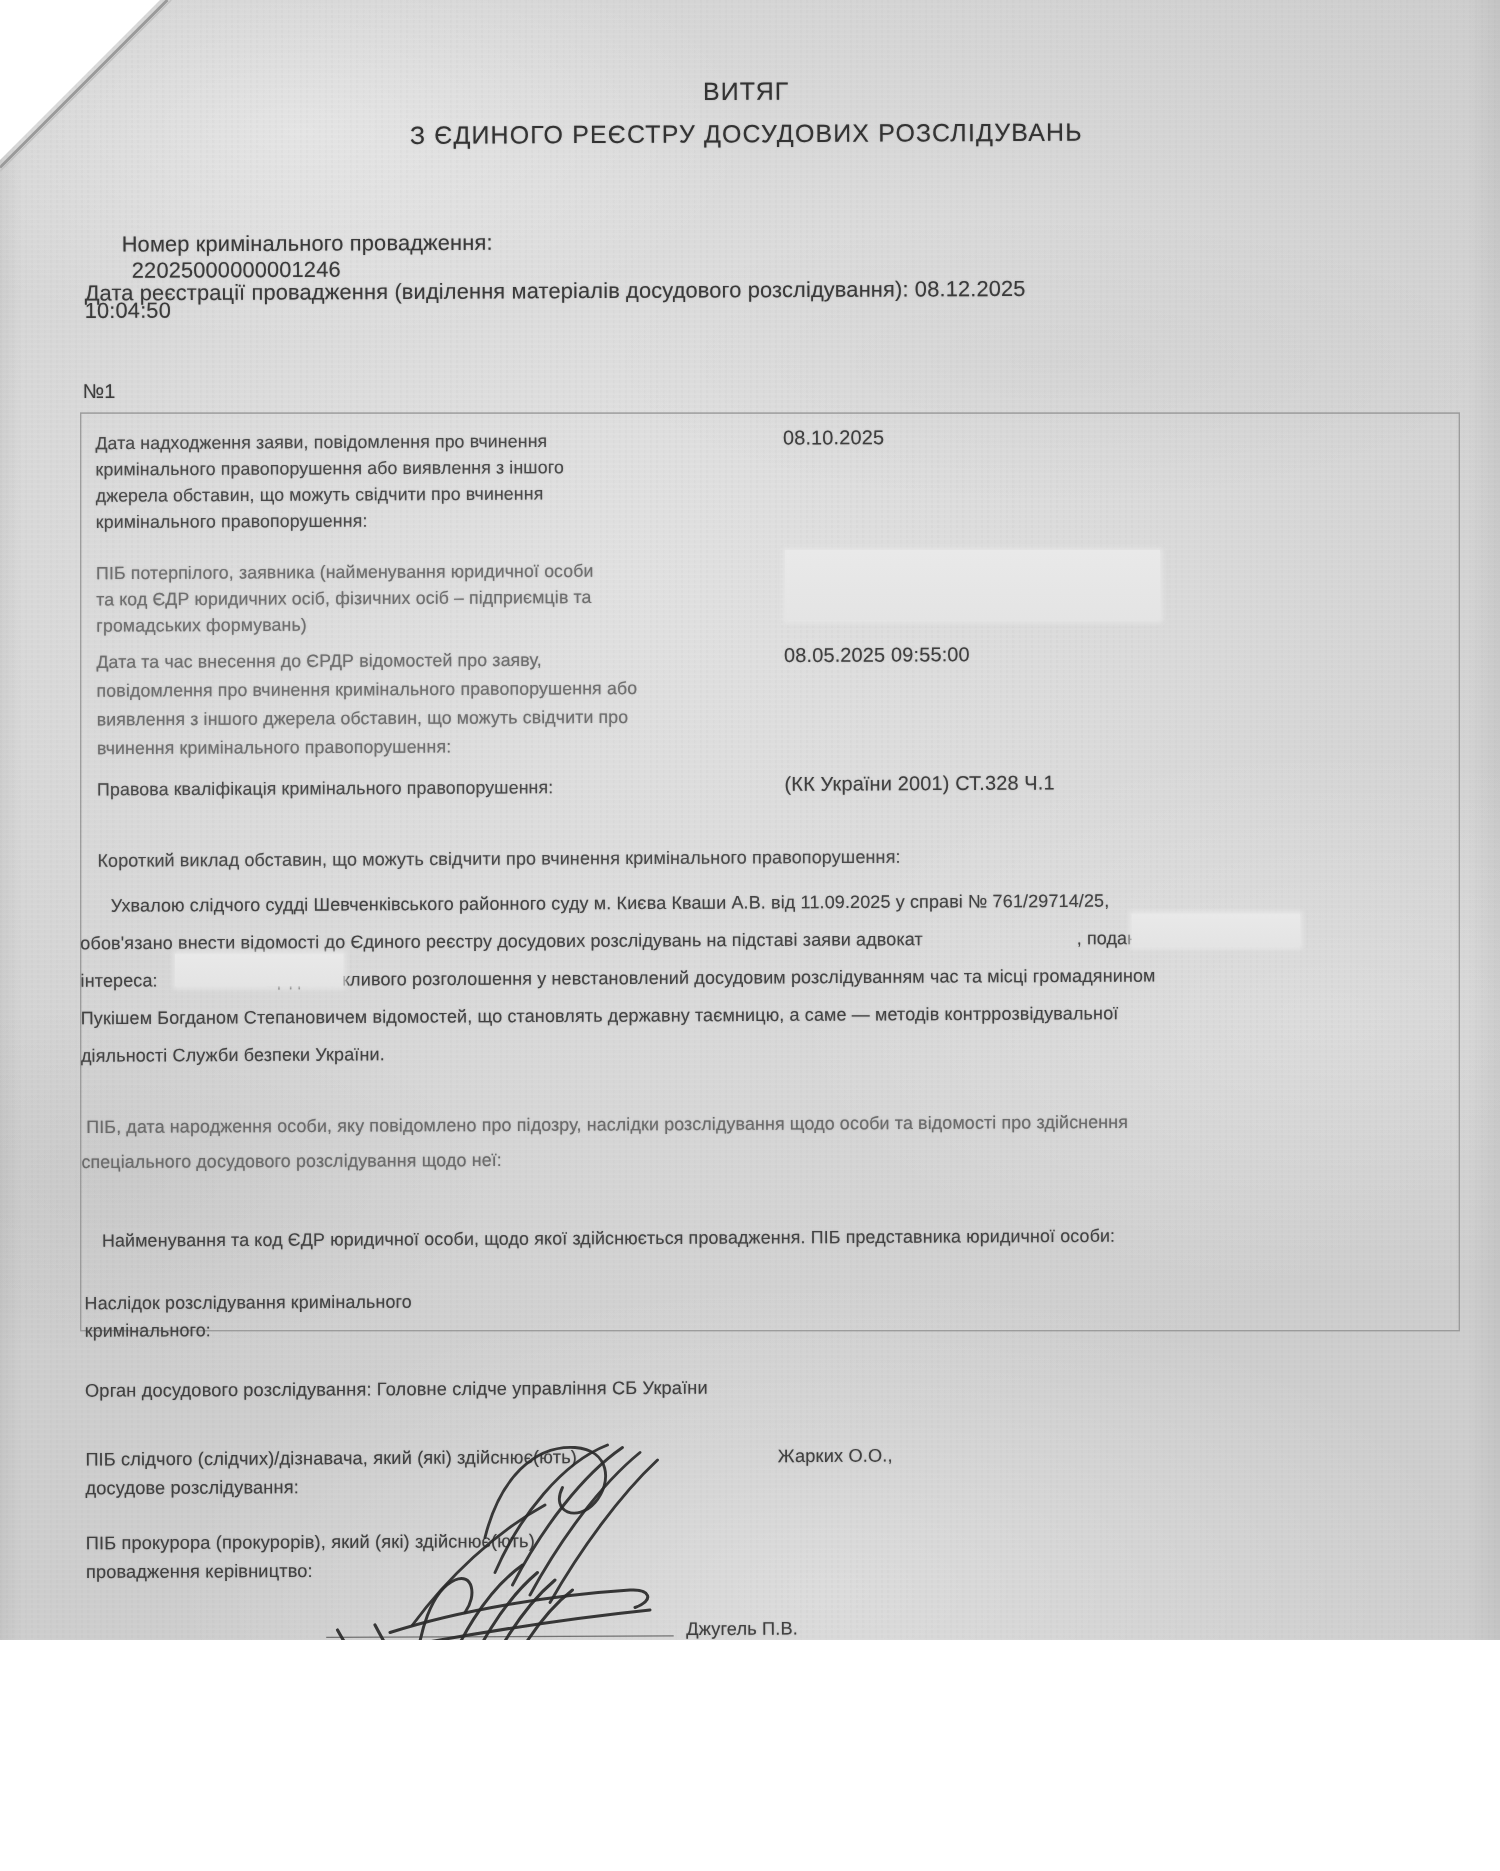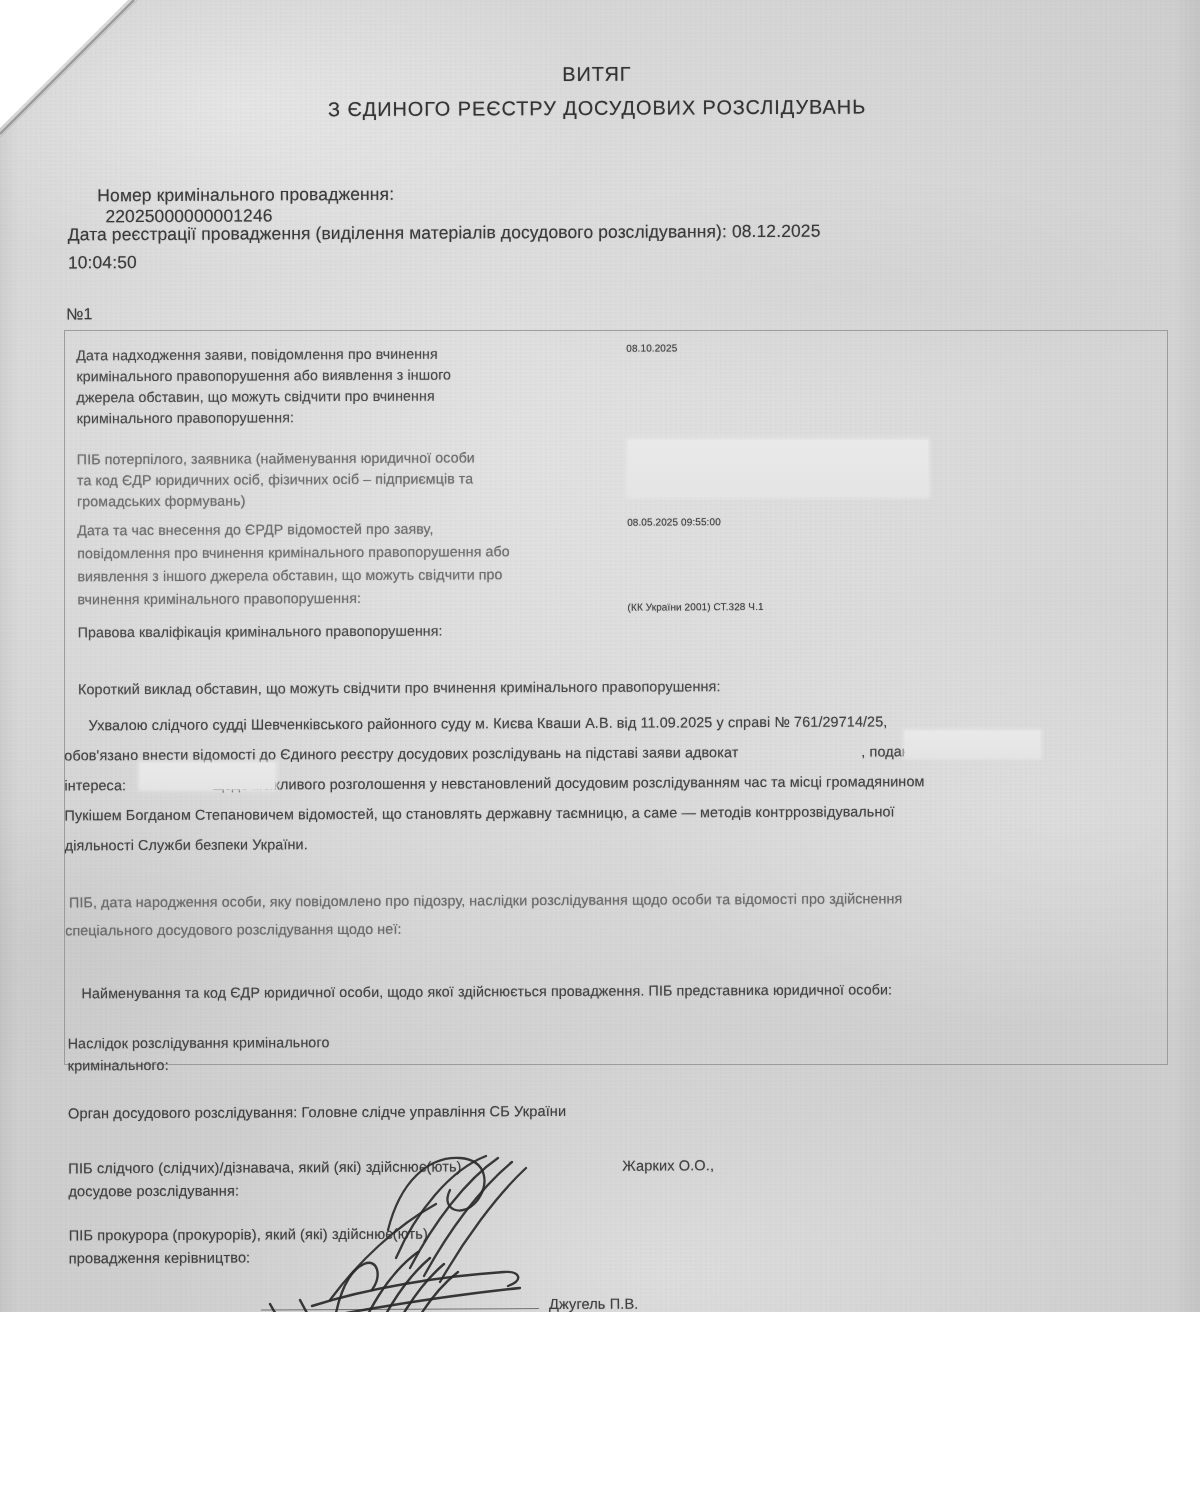--- a/index.html
+++ b/index.html
@@ -83,21 +83,21 @@
     font-size:20px;color:#333;
     letter-spacing:.9px;
     text-align:center;
     width:100%;
   }
   .hdr-line{font-size:17.5px;color:#3a3a3a;}
   .hdr-line-2{font-size:17.5px;color:#3a3a3a;}
 
   .rowlabel{font-size:14.2px;color:#4a4a4a;line-height:21px;white-space:pre-line;}
   .rowlabel.faded{color:#6f6f6f;}
-  .rowval{font-size:10px;color:#3f3f3f;}
+  .rowval{font-size:16px;color:#3f3f3f;}
 
   .para{font-size:14.4px;color:#434343;line-height:32px;white-space:pre;}
   .para.faded{color:#6b6b6b;}
 
   .foot{font-size:14.6px;color:#404040;line-height:23px;white-space:pre-line;}
 
   
   .tbl-frame{
     position:absolute;
     left:64px;top:330px;
@@ -156,42 +156,42 @@
 
     <div class="txt title" style="left:0;top:63px;">ВИТЯГ</div>
     <div class="txt title" style="left:0;top:97px;">З ЄДИНОГО РЕЄСТРУ ДОСУДОВИХ РОЗСЛІДУВАНЬ</div>
 
     <div class="txt hdr-line" style="left:70px;top:162px;">
       <span>Номер кримінального провадження:</span>
       <span style="margin-left:8px;">22025000000001246</span>
     </div>
 
     <div class="txt hdr-line-2" style="left:70px;top:222px;">Дата реєстрації провадження (виділення матеріалів досудового розслідування): 08.12.2025</div>
-    <div class="txt hdr-line-2" style="left:70px;top:250px;">10:04:50</div>
+    <div class="txt hdr-line-2" style="left:70px;top:236px;">10:04:50</div>
 
     <div class="txt" style="left:68px;top:303px;font-size:16px;color:#3d3d3d;">№1</div>
 
     <div class="txt rowlabel" style="left:78px;top:343px;">Дата надходження заяви, повідомлення про вчинення
 кримінального правопорушення або виявлення з іншого
 джерела обставин, що можуть свідчити про вчинення
 кримінального правопорушення:</div>
     <div class="txt rowval" style="left:628px;top:343px;">08.10.2025</div>
 
     <div class="txt rowlabel faded" style="left:78px;top:447px;">ПІБ потерпілого, заявника (найменування юридичної особи
 та код ЄДР юридичних осіб, фізичних осіб – підприємців та
 громадських формувань)</div>
 
     <div class="txt rowlabel faded" style="left:78px;top:517px;line-height:23px;">Дата та час внесення до ЄРДР відомостей про заяву,
 повідомлення про вчинення кримінального правопорушення або
 виявлення з іншого джерела обставин, що можуть свідчити про
 вчинення кримінального правопорушення:</div>
     <div class="txt rowval" style="left:628px;top:517px;">08.05.2025 09:55:00</div>
 
     <div class="txt rowlabel" style="left:78px;top:620px;">Правова кваліфікація кримінального правопорушення:</div>
-    <div class="txt rowval" style="left:628px;top:602px;">(КК України 2001) СТ.328 Ч.1</div>
+    <div class="txt rowval" style="left:628px;top:620px;">(КК України 2001) СТ.328 Ч.1</div>
 
     <div class="txt rowlabel" style="left:78px;top:677px;font-size:14.4px;">Короткий виклад обставин, що можуть свідчити про вчинення кримінального правопорушення:</div>
 
     <div class="txt para" style="left:72px;top:707px;">    Ухвалою слідчого судді Шевченківського районного суду м. Києва Кваши А.В. від 11.09.2025 у справі № 761/29714/25,</div>
     <div class="txt para" style="left:64px;top:737px;">обов'язано внести відомості до Єдиного реєстру досудових розслідувань на підставі заяви адвокат                              , поданої в</div>
     <div class="txt para" style="left:64px;top:767px;">інтереса:                     щодо можливого розголошення у невстановлений досудовим розслідуванням час та місці громадянином</div>
     <div class="txt para" style="left:64px;top:797px;">Пукішем Богданом Степановичем відомостей, що становлять державну таємницю, а саме — методів контррозвідувальної</div>
     <div class="txt para" style="left:64px;top:827px;">діяльності Служби безпеки України.</div>
 
     <div class="txt para faded" style="left:68px;top:884px;font-size:14.3px;">ПІБ, дата народження особи, яку повідомлено про підозру, наслідки розслідування щодо особи та відомості про здійснення</div>

